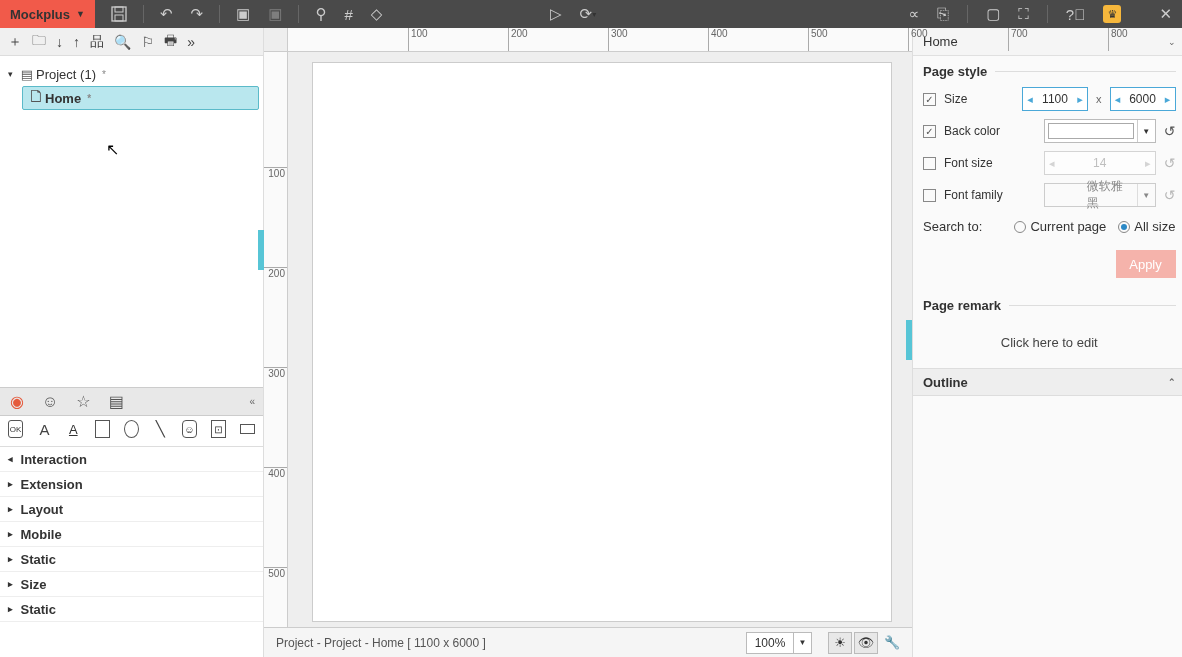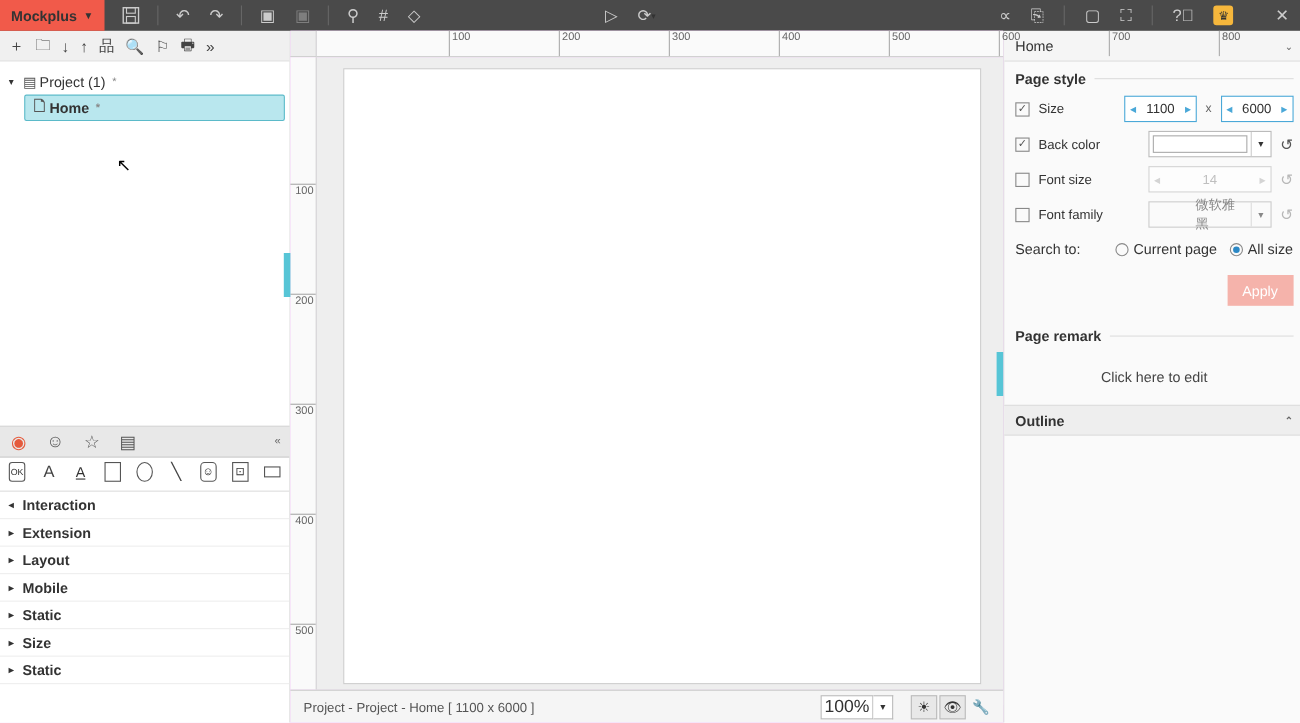--- a/index.html
+++ b/index.html
@@ -47,21 +47,21 @@
 .canvas-marker { position: absolute; left: 1px; top: 30px; width: 12px; height: 12px; background: #57c5d6; }
 .canvas-scroll { position: absolute; left: 24px; right: 0; top: 24px; bottom: 30px; overflow: hidden; background: #eee; }
 .page-surface { position: absolute; left: 24px; top: 10px; width: 580px; height: 560px; background: #fff; border: 1px solid #ccc; }
 .hscroll { position: absolute; left: 24px; right: 0; bottom: 16px; height: 14px; background: #eee; border-top: 1px solid #ddd; display: flex; align-items: center; }
 .hscroll .thumb { position: absolute; left: 40px; width: 560px; height: 8px; background: #c8c8c8; border-radius: 4px; }
 .hscroll .larr { position: absolute; left: 4px; font-size: 9px; color: #666; }
 .hscroll .rarr { position: absolute; right: 4px; font-size: 9px; color: #666; }
 .canvas-status { height: 30px; background: #f5f5f5; border-top: 1px solid #ccc; display: flex; align-items: center; padding: 0 12px; position: absolute; bottom: 0; left: 0; right: 0; margin-top: 40px; }
 .status-text { color: #555; font-size: 12px; }
 .zoom { position: absolute; right: 100px; display: flex; align-items: center; }
-.zoom-box { width: 48px; height: 22px; border: 1px solid #bbb; background: #fff; display: flex; align-items: center; justify-content: center; font-size: 16px; }
+.zoom-box { width: 48px; height: 22px; border: 1px solid #bbb; background: #fff; display: flex; align-items: center; justify-content: center; font-size: 12px; }
 .zoom-dd { width: 18px; height: 22px; border: 1px solid #bbb; border-left: none; background: #fff; display: flex; align-items: center; justify-content: center; font-size: 8px; }
 .status-icons { position: absolute; right: 8px; display: flex; gap: 2px; }
 .sicon { width: 24px; height: 22px; border: 1px solid #bbb; background: #e8e8e8; display: flex; align-items: center; justify-content: center; font-size: 13px; }
 .right { width: 270px; background: #fafafa; display: flex; border-left: 1px solid #ddd; }
 .right-main { flex: 1; display: flex; flex-direction: column; }
 .panel-head { height: 28px; display: flex; align-items: center; padding: 0 10px; background: #f5f5f5; border-bottom: 1px solid #e0e0e0; font-size: 13px; }
 .panel-head .coll { margin-left: auto; font-size: 9px; color: #666; }
 .section-title { font-weight: bold; font-size: 13px; padding: 8px 10px 4px; display: flex; align-items: center; }
 .section-title::after { content: ""; flex: 1; height: 1px; background: #ddd; margin-left: 8px; }
 .prop-row { display: flex; align-items: center; padding: 4px 10px; height: 32px; gap: 8px; }

